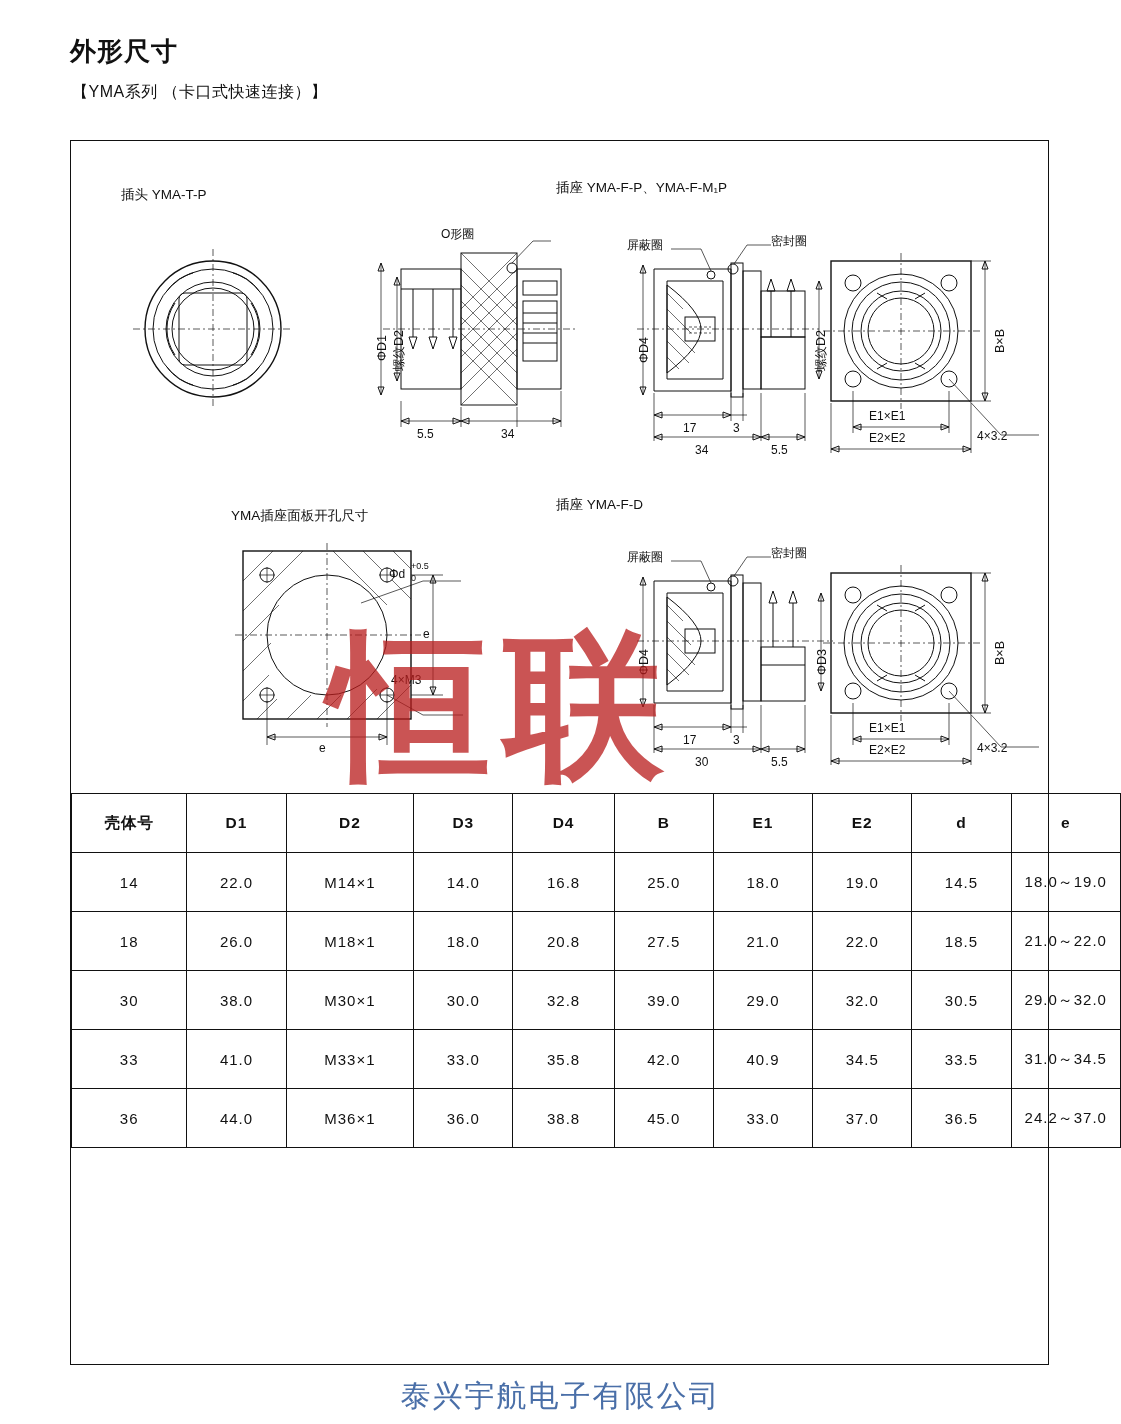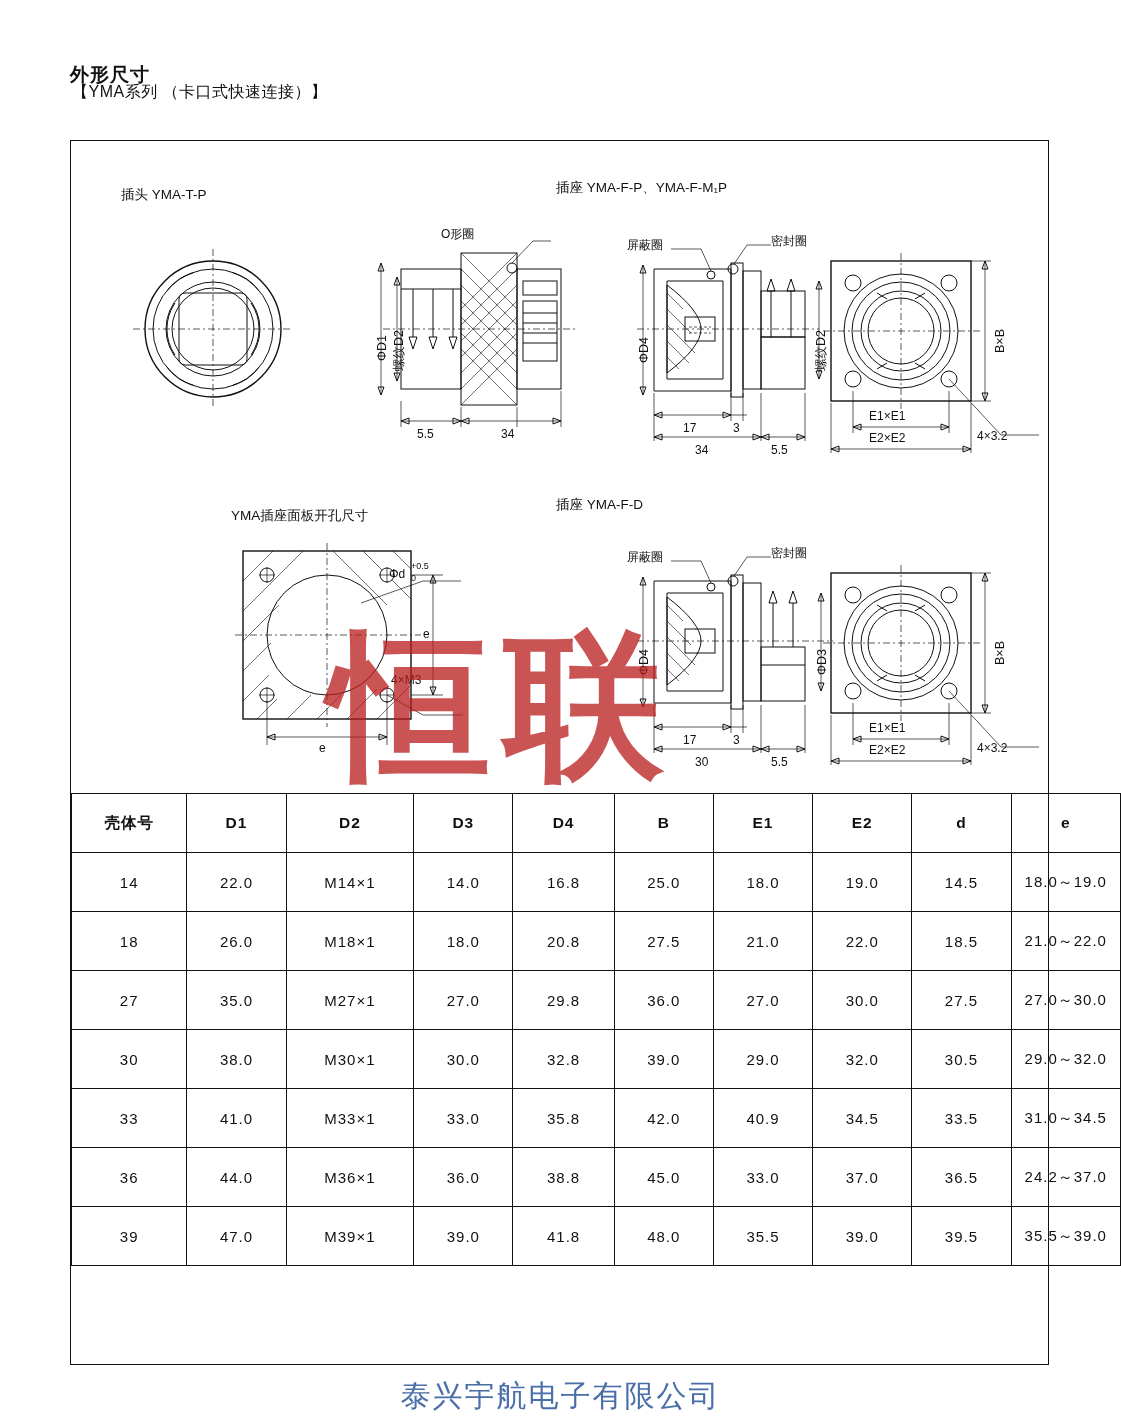--- a/index.html
+++ b/index.html
@@ -9,21 +9,21 @@
     font-family:"Liberation Sans","DejaVu Sans",sans-serif;
     color:#111;
     position:relative;
     overflow:hidden;
   }
   .page{position:relative;width:1121px;height:1424px;}
 
   
   .title{
     position:absolute;left:70px;top:34px;
-    font-size:19px;font-weight:bold;letter-spacing:1px;margin-top:28px;
+    font-size:26px;font-weight:bold;letter-spacing:1px;
   }
   .subtitle{
     position:absolute;left:72px;top:82px;
     font-size:16px;letter-spacing:0.5px;
   }
 
   
   .frame{
     position:absolute;left:70px;top:140px;
     width:979px;height:1225px;
@@ -536,32 +536,20 @@
           <td>M18×1</td>
           <td>18.0</td>
           <td>20.8</td>
           <td>27.5</td>
           <td>21.0</td>
           <td>22.0</td>
           <td>18.5</td>
           <td>21.0～22.0</td>
         </tr>
         <tr>
-          <td>27</td>
-          <td>35.0</td>
-          <td>M27×1</td>
-          <td>27.0</td>
-          <td>29.8</td>
-          <td>36.0</td>
-          <td>27.0</td>
-          <td>30.0</td>
-          <td>27.5</td>
-          <td>27.0～30.0</td>
-        </tr>
-        <tr>
           <td>30</td>
           <td>38.0</td>
           <td>M30×1</td>
           <td>30.0</td>
           <td>32.8</td>
           <td>39.0</td>
           <td>29.0</td>
           <td>32.0</td>
           <td>30.5</td>
           <td>29.0～32.0</td>
@@ -583,32 +571,20 @@
           <td>44.0</td>
           <td>M36×1</td>
           <td>36.0</td>
           <td>38.8</td>
           <td>45.0</td>
           <td>33.0</td>
           <td>37.0</td>
           <td>36.5</td>
           <td>24.2～37.0</td>
         </tr>
-        <tr>
-          <td>39</td>
-          <td>47.0</td>
-          <td>M39×1</td>
-          <td>39.0</td>
-          <td>41.8</td>
-          <td>48.0</td>
-          <td>35.5</td>
-          <td>39.0</td>
-          <td>39.5</td>
-          <td>35.5～39.0</td>
-        </tr>
       </tbody>
     </table>
 
   </div>
 
   <div class="watermark">恒联</div>
 
   <div class="footer">泰兴宇航电子有限公司</div>
 
 </div>

